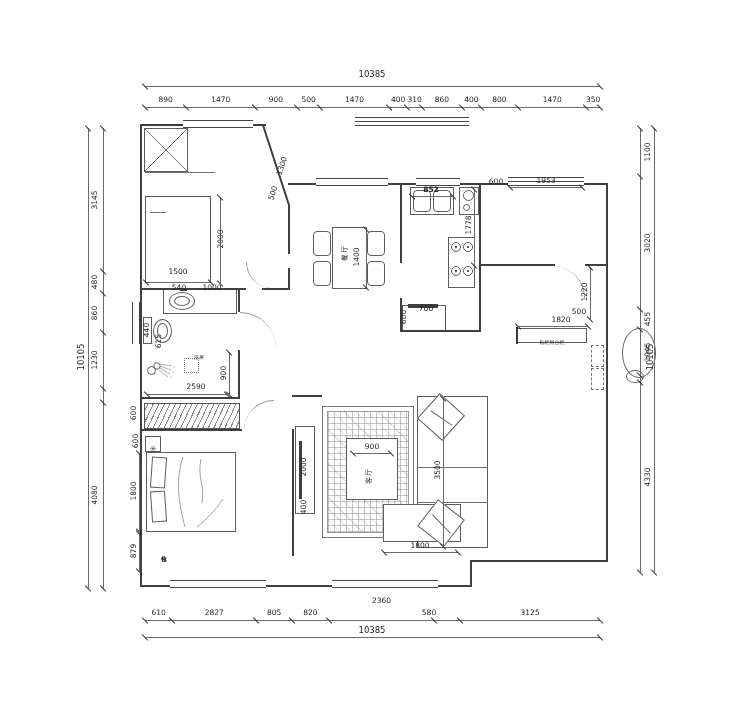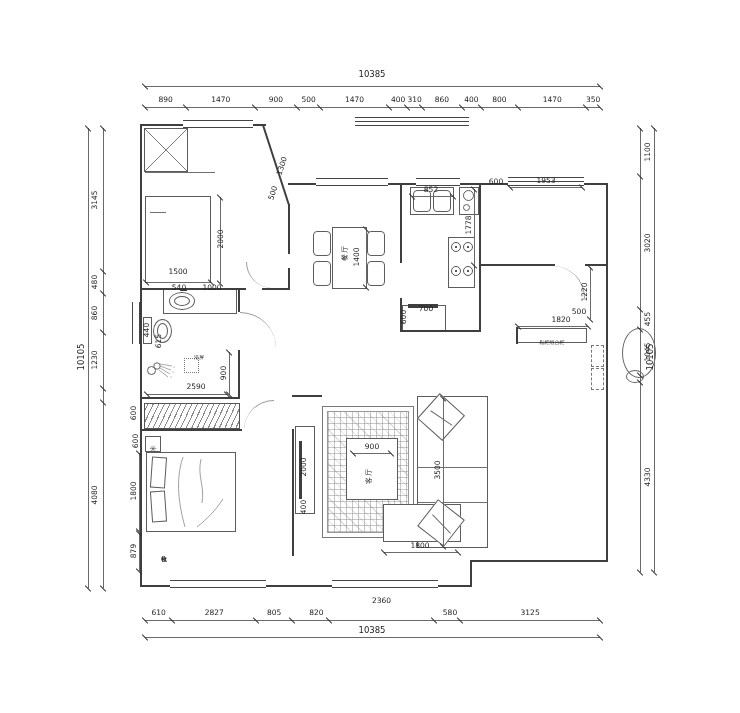--- a/index.html
+++ b/index.html
@@ -210,25 +210,25 @@
     <div class="tick" style="left:141px;top:86px;transform:rotate(45deg);"></div>
     <div class="tick" style="left:596px;top:86px;transform:rotate(45deg);"></div>
     <div class="dimline" style="left:145px;top:620px;width:455px;height:1px;"></div>
     <div class="tick" style="left:141px;top:620px;transform:rotate(45deg);"></div>
     <span class="dim" style="left:158.63882063882065px;top:613px;transform:translate(-50%,-50%) rotate(0deg);">610</span>
     <div class="tick" style="left:168.27764127764127px;top:620px;transform:rotate(45deg);"></div>
     <span class="dim" style="left:214.2002457002457px;top:613px;transform:translate(-50%,-50%) rotate(0deg);">2827</span>
     <div class="tick" style="left:252.12285012285008px;top:620px;transform:rotate(45deg);"></div>
     <span class="dim" style="left:274.12162162162156px;top:613px;transform:translate(-50%,-50%) rotate(0deg);">805</span>
     <div class="tick" style="left:288.1203931203931px;top:620px;transform:rotate(45deg);"></div>
-    <span class="dim" style="left:310.45454545454544px;top:613px;transform:translate(-50%,-50%) rotate(0deg);margin-left:6px;">820</span>
+    <span class="dim" style="left:310.45454545454544px;top:613px;transform:translate(-50%,-50%) rotate(0deg);">820</span>
     <div class="tick" style="left:324.78869778869773px;top:620px;transform:rotate(45deg);"></div>
     <span class="dim" style="left:381.5552825552825px;top:601px;transform:translate(-50%,-50%) rotate(0deg);text-align:center;">2360</span>
     <div class="tick" style="left:430.3218673218673px;top:620px;transform:rotate(45deg);"></div>
-    <span class="dim" style="left:450px;top:613px;transform:translate(-50%,-50%) rotate(0deg);">580</span>
+    <span class="dim" style="left:429px;top:613px;transform:translate(-50%,-50%) rotate(0deg);">580</span>
     <div class="tick" style="left:456.2579852579852px;top:620px;transform:rotate(45deg);"></div>
     <span class="dim" style="left:530.1289926289926px;top:613px;transform:translate(-50%,-50%) rotate(0deg);">3125</span>
     <div class="tick" style="left:595.9999999999999px;top:620px;transform:rotate(45deg);"></div>
     <div class="dimline" style="left:145px;top:637px;width:455px;height:1px;"></div>
     <div class="tick" style="left:141px;top:637px;transform:rotate(45deg);"></div>
     <div class="tick" style="left:596px;top:637px;transform:rotate(45deg);"></div>
     <div class="dimline" style="left:103px;top:128px;width:1px;height:460px;"></div>
     <div class="tick" style="left:99px;top:128px;transform:rotate(45deg);"></div>
     <span class="dim" style="left:95px;top:199.583374567046px;transform:translate(-50%,-50%) rotate(-90deg);">3145</span>
     <div class="tick" style="left:99px;top:271.166749134092px;transform:rotate(45deg);"></div>
@@ -292,21 +292,21 @@
     <div class="tick" style="left:135px;top:533px;transform:rotate(45deg);"></div>
     <div class="tick" style="left:135px;top:571px;transform:rotate(45deg);"></div>
     <span class="dim" style="left:134px;top:551px;transform:translate(-50%,-50%) rotate(-90deg);">879</span>
     <div class="dimline" style="left:366px;top:229px;width:1px;height:58px;"></div>
     <div class="tick" style="left:362px;top:229px;transform:rotate(45deg);"></div>
     <div class="tick" style="left:362px;top:287px;transform:rotate(45deg);"></div>
     <span class="dim" style="left:357px;top:257px;transform:translate(-50%,-50%) rotate(-90deg);">1400</span>
     <div class="dimline" style="left:412px;top:196px;width:41px;height:1px;"></div>
     <div class="tick" style="left:408px;top:196px;transform:rotate(45deg);"></div>
     <div class="tick" style="left:449px;top:196px;transform:rotate(45deg);"></div>
-    <span class="dim" style="left:431px;top:190px;transform:translate(-50%,-50%) rotate(0deg);">852</span>
+    <span class="dim" style="left:431px;top:190px;transform:translate(-50%,-50%) rotate(0deg);font-weight:bold;">852</span>
     <div class="dimline" style="left:474px;top:189px;width:1px;height:76px;"></div>
     <div class="tick" style="left:470px;top:189px;transform:rotate(45deg);"></div>
     <div class="tick" style="left:470px;top:265px;transform:rotate(45deg);"></div>
     <span class="dim" style="left:469px;top:225px;transform:translate(-50%,-50%) rotate(-90deg);">1778</span>
     <span class="dim" style="left:404px;top:317px;transform:translate(-50%,-50%) rotate(-90deg);">600</span>
     <span class="dim" style="left:426px;top:309px;transform:translate(-50%,-50%) rotate(0deg);">700</span>
     <span class="dim" style="left:496px;top:182px;transform:translate(-50%,-50%) rotate(0deg);">600</span>
     <div class="dimline" style="left:510px;top:187px;width:72px;height:1px;"></div>
     <div class="tick" style="left:506px;top:187px;transform:rotate(45deg);"></div>
     <div class="tick" style="left:578px;top:187px;transform:rotate(45deg);"></div>

